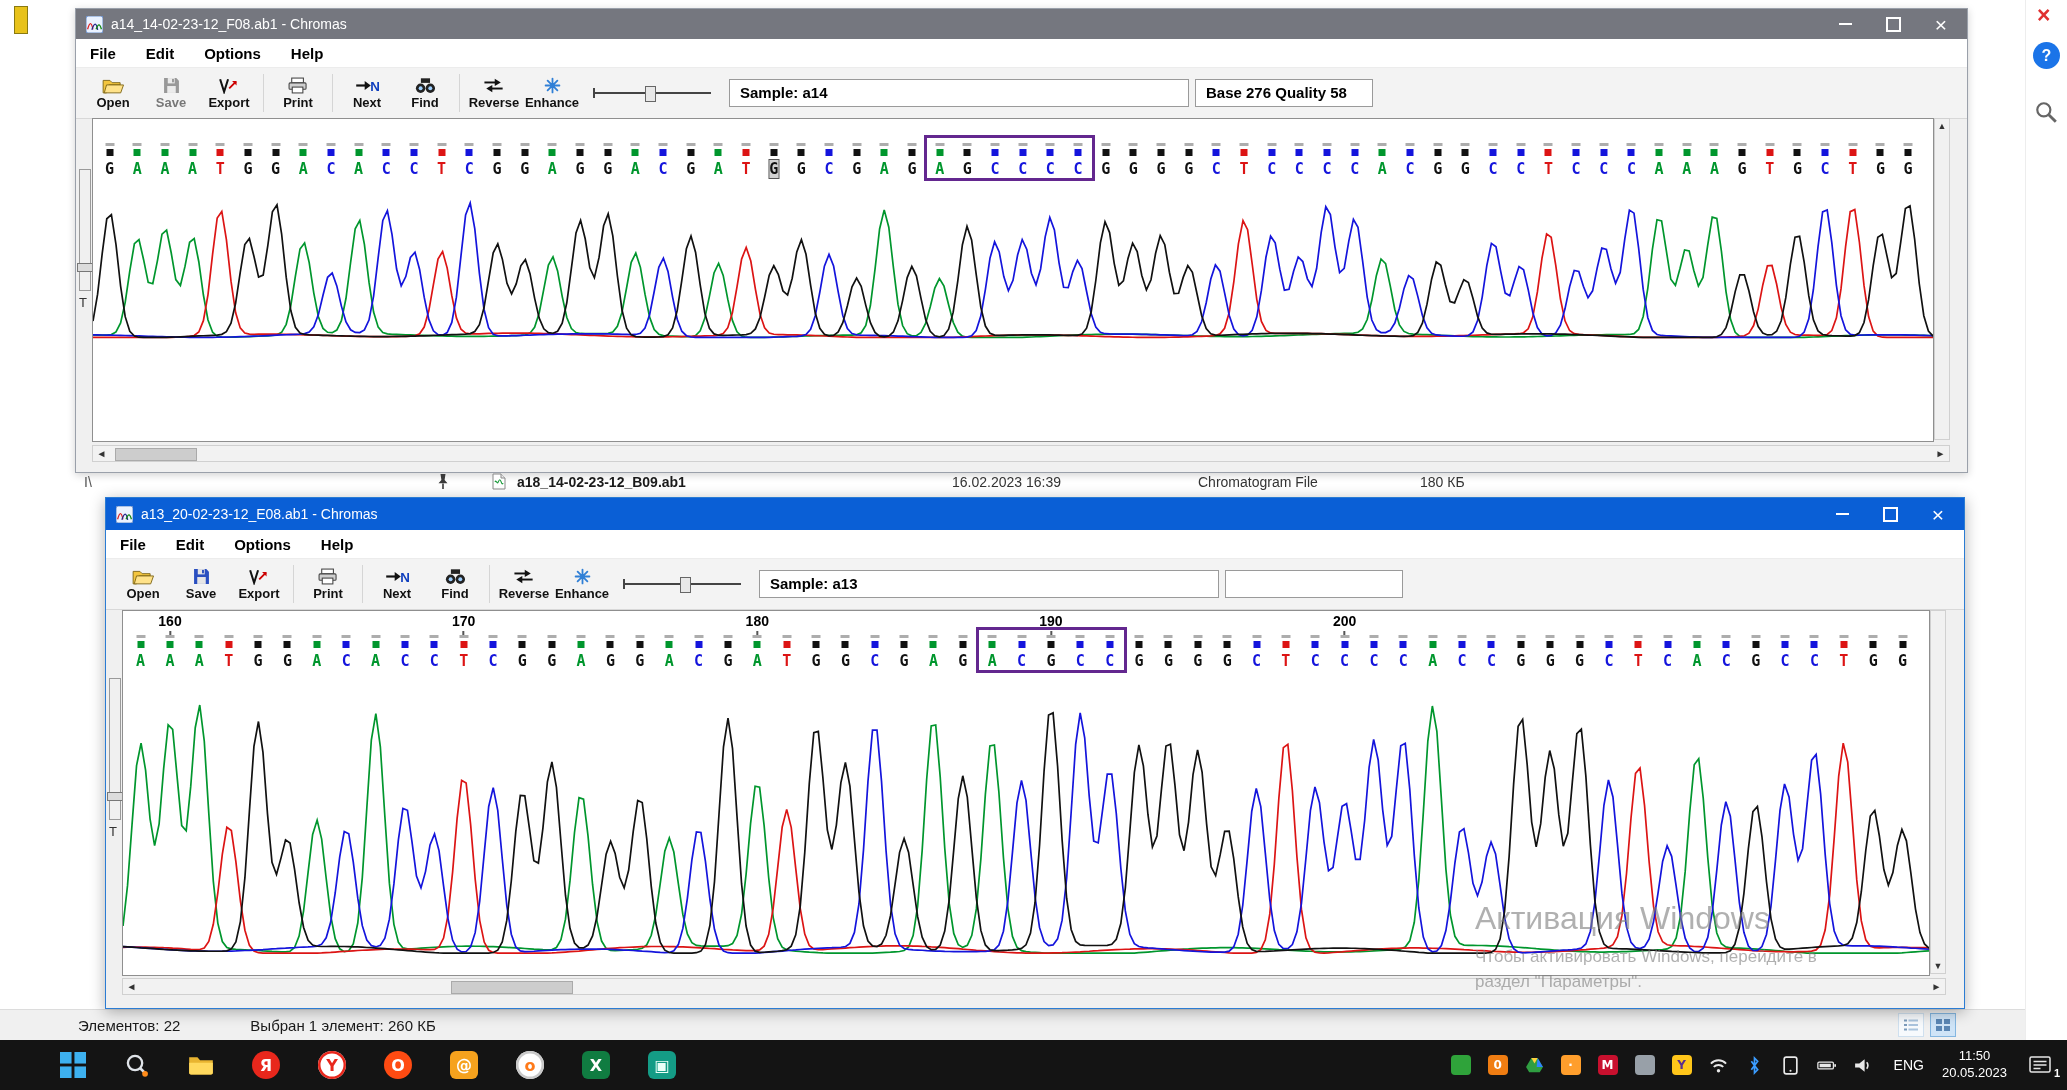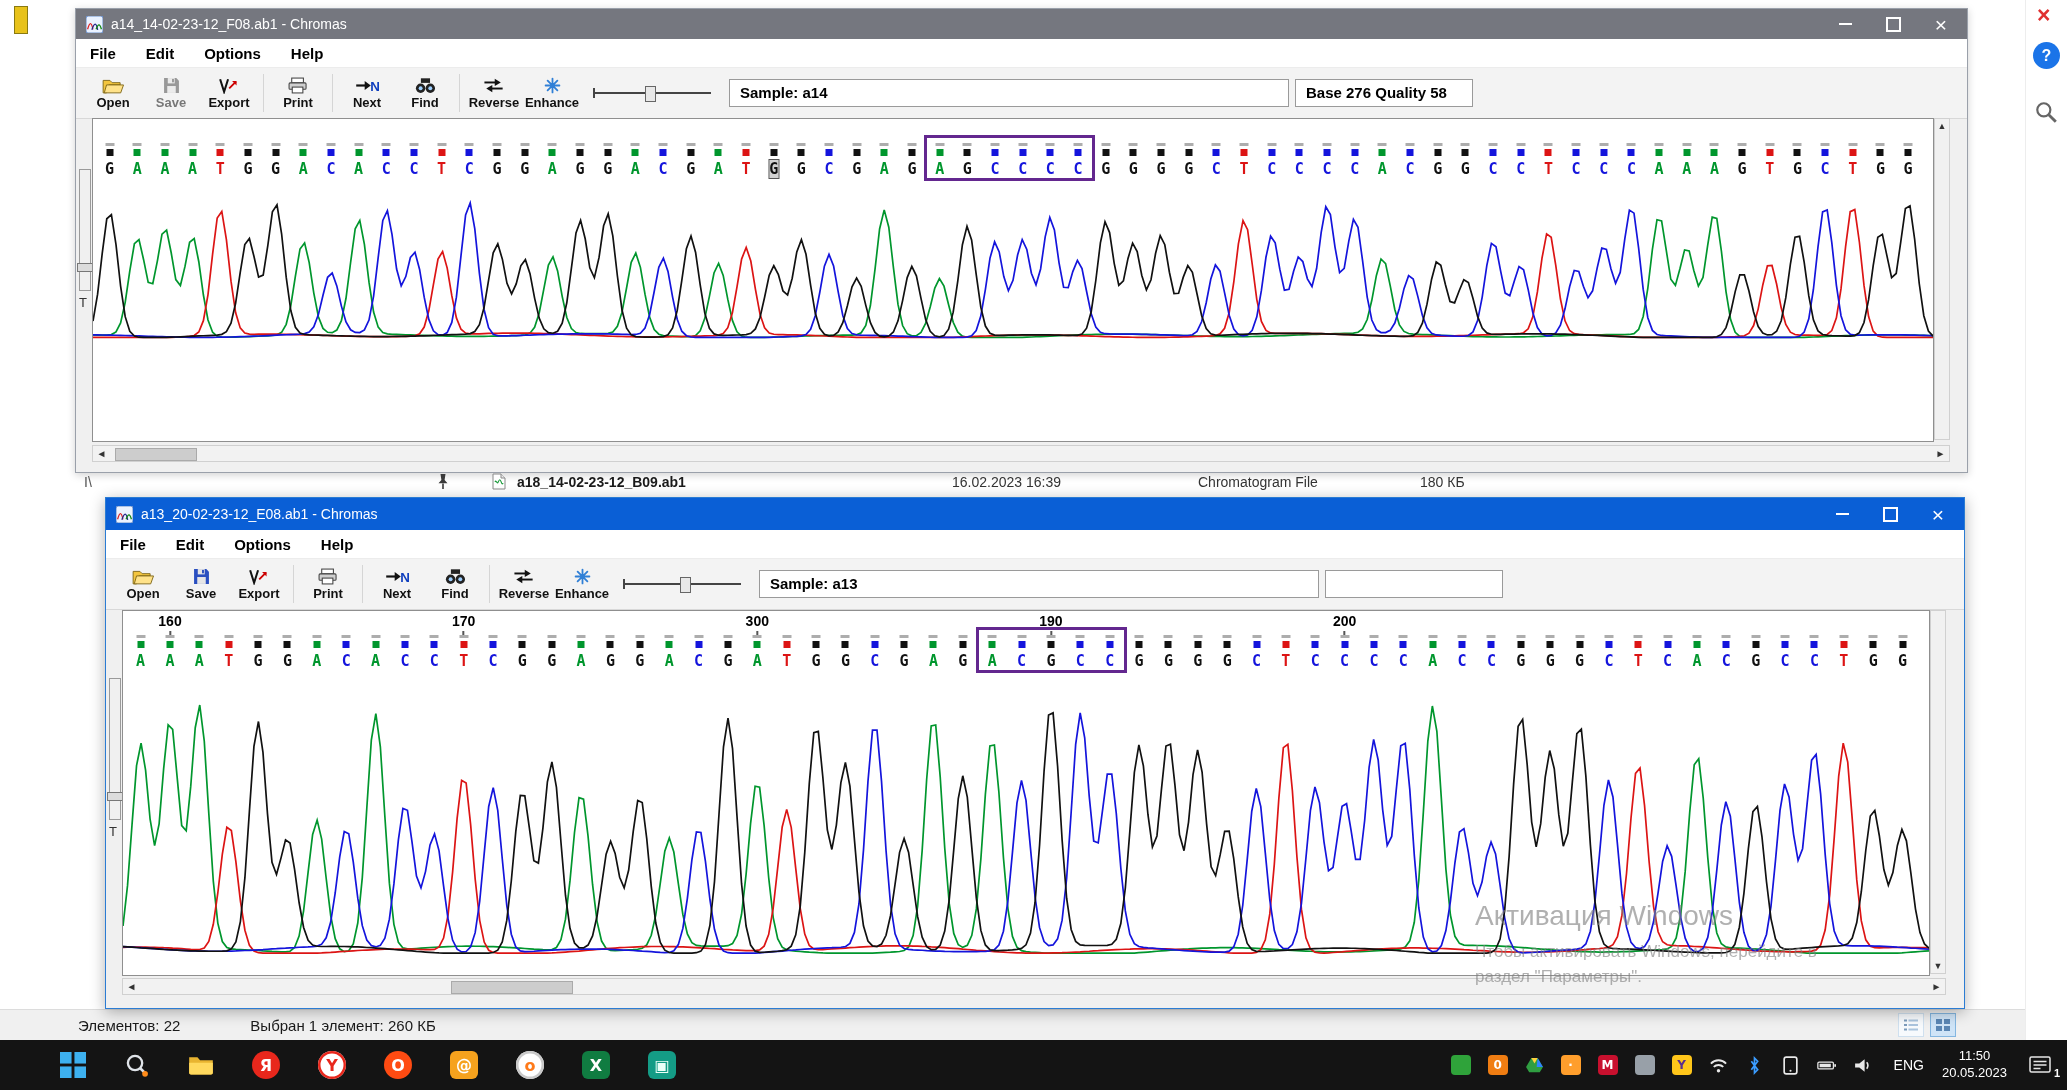--- a/index.html
+++ b/index.html
@@ -23,21 +23,21 @@
   .toolbar{height:50px;background:#f3f3f3;display:flex;align-items:center;padding:0 8px;border-bottom:1px solid #d8d8d8;}
   .tbtn{width:58px;text-align:center;font-weight:700;font-size:13px;color:#111;display:flex;flex-direction:column;align-items:center;gap:1px;cursor:default;}
   .tbtn .ticon svg{height:17px;display:block;}
   .tbtn.disabled{opacity:.55;filter:grayscale(100%);}
   .tsep{width:1px;height:38px;background:#d5d5d5;margin:0 5px;}
   .slider{position:relative;width:118px;height:18px;margin:0 12px;}
   .slider::before{content:"";position:absolute;left:0;right:0;top:8px;height:2px;background:#444;}
   .slider::after{content:"";position:absolute;left:0;top:4px;width:2px;height:10px;background:#444;}
   .slider .thumb{position:absolute;top:2px;width:9px;height:14px;background:#e8e8e8;border:1px solid #666;}
   .samplebox,.qualitybox{height:28px;background:#fff;border:1px solid #9a9a9a;line-height:26px;padding:0 10px;box-sizing:border-box;white-space:nowrap;overflow:hidden;}
-  .samplebox{width:560px;margin-left:6px;font-weight:600;}
+  .samplebox{width:460px;margin-left:6px;font-weight:600;}
   .qualitybox{width:178px;margin-left:6px;font-weight:700;}
 
   .panel{position:absolute;background:#fff;border:1px solid #8f8f8f;overflow:hidden;}
   .ruler{position:absolute;top:2px;left:0;right:0;height:18px;font-size:14px;font-weight:600;color:#000;}
   .rnum{position:absolute;transform:translateX(-50%);top:0;}
   .rnum::after{content:"";display:block;width:2px;height:4px;background:#555;margin:2px auto 0;}
   .marks{position:absolute;top:24px;left:0;right:0;height:15px;}
   .dash{position:absolute;transform:translateX(-50%);top:0;width:9px;height:2.5px;background:#adadad;display:block;}
   .mark{position:absolute;transform:translateX(-50%);top:6px;width:7px;height:7px;display:block;}
   .letters{position:absolute;top:41px;left:0;right:0;height:20px;font-family:"DejaVu Sans Mono",monospace;font-weight:700;font-size:15px;}
@@ -63,21 +63,21 @@
   .filerow .micon{top:1px;} .filerow .micon svg{height:17px;display:block;}
   .statusbar{position:absolute;left:0;right:41px;top:1009px;height:31px;background:#f0f0f0;border-top:1px solid #dcdcdc;display:flex;align-items:center;padding-left:78px;font-size:15px;color:#1a1a1a;box-sizing:border-box;}
   .statusbar .sel2{margin-left:70px;}
   .viewicons{position:absolute;right:70px;display:flex;gap:6px;}
   .vico{width:24px;height:22px;border:1px solid #cfe0ef;display:flex;align-items:center;justify-content:center;background:#f7fafd;}
   .vico svg{width:16px;height:14px;display:block;}
   .vico.active{background:#cfe4f7;border-color:#84b6e0;}
 
   
   .watermark{position:absolute;left:1475px;top:900px;color:rgba(128,128,128,.62);z-index:3;pointer-events:none;}
-  .wm1{font-size:28px;margin-bottom:8px;}
+  .wm1{font-size:32px;margin-bottom:8px;}
   .wm2{font-size:17px;line-height:1.45;}
 
   
   .taskbar{position:absolute;left:0;right:0;top:1040px;height:50px;background:#141414;display:flex;align-items:center;color:#fff;z-index:4;}
   .tb-apps{display:flex;align-items:center;gap:38px;margin-left:60px;}
   .tb-app svg{width:26px;height:26px;display:block;}
   .gl{width:28px;height:28px;border-radius:6px;display:flex;align-items:center;justify-content:center;font-weight:700;font-size:16px;font-family:"DejaVu Sans",sans-serif;box-sizing:border-box;}
   .gl.circle,.gl.ring{border-radius:50%;}
   .gl.sm{width:20px;height:20px;font-size:12px;border-radius:4px;}
   .tb-tray{display:flex;align-items:center;gap:17px;margin-left:auto;}
@@ -580,21 +580,21 @@
       <span class="samplebox">Sample: a13</span>
       <span class="qualitybox"></span>
     </div>
     <div class="vzoom" style="top:180px;height:140px;">
         <i></i>
       </div>
     <div class="panel" id="panel2" style="left:16px;top:112px;width:1806px;height:364px;">
       <div class="ruler">
           <span class="rnum" style="left: 2.602%;">160</span>
           <span class="rnum" style="left: 18.862%;">170</span>
-          <span class="rnum" style="left: 35.122%;">300</span>
+          <span class="rnum" style="left: 35.122%;">180</span>
           <span class="rnum" style="left: 51.382%;">190</span>
           <span class="rnum" style="left: 67.642%;">200</span>
         </div>
       <div class="marks">
           <i class="dash" style="left: 0.976%;"></i>
           <i class="mark" style="left: 0.976%; background: rgb(0, 150, 45);"></i>
           <i class="dash" style="left: 2.602%;"></i>
           <i class="mark" style="left: 2.602%; background: rgb(0, 150, 45);"></i>
           <i class="dash" style="left: 4.228%;"></i>
           <i class="mark" style="left: 4.228%; background: rgb(0, 150, 45);"></i>

